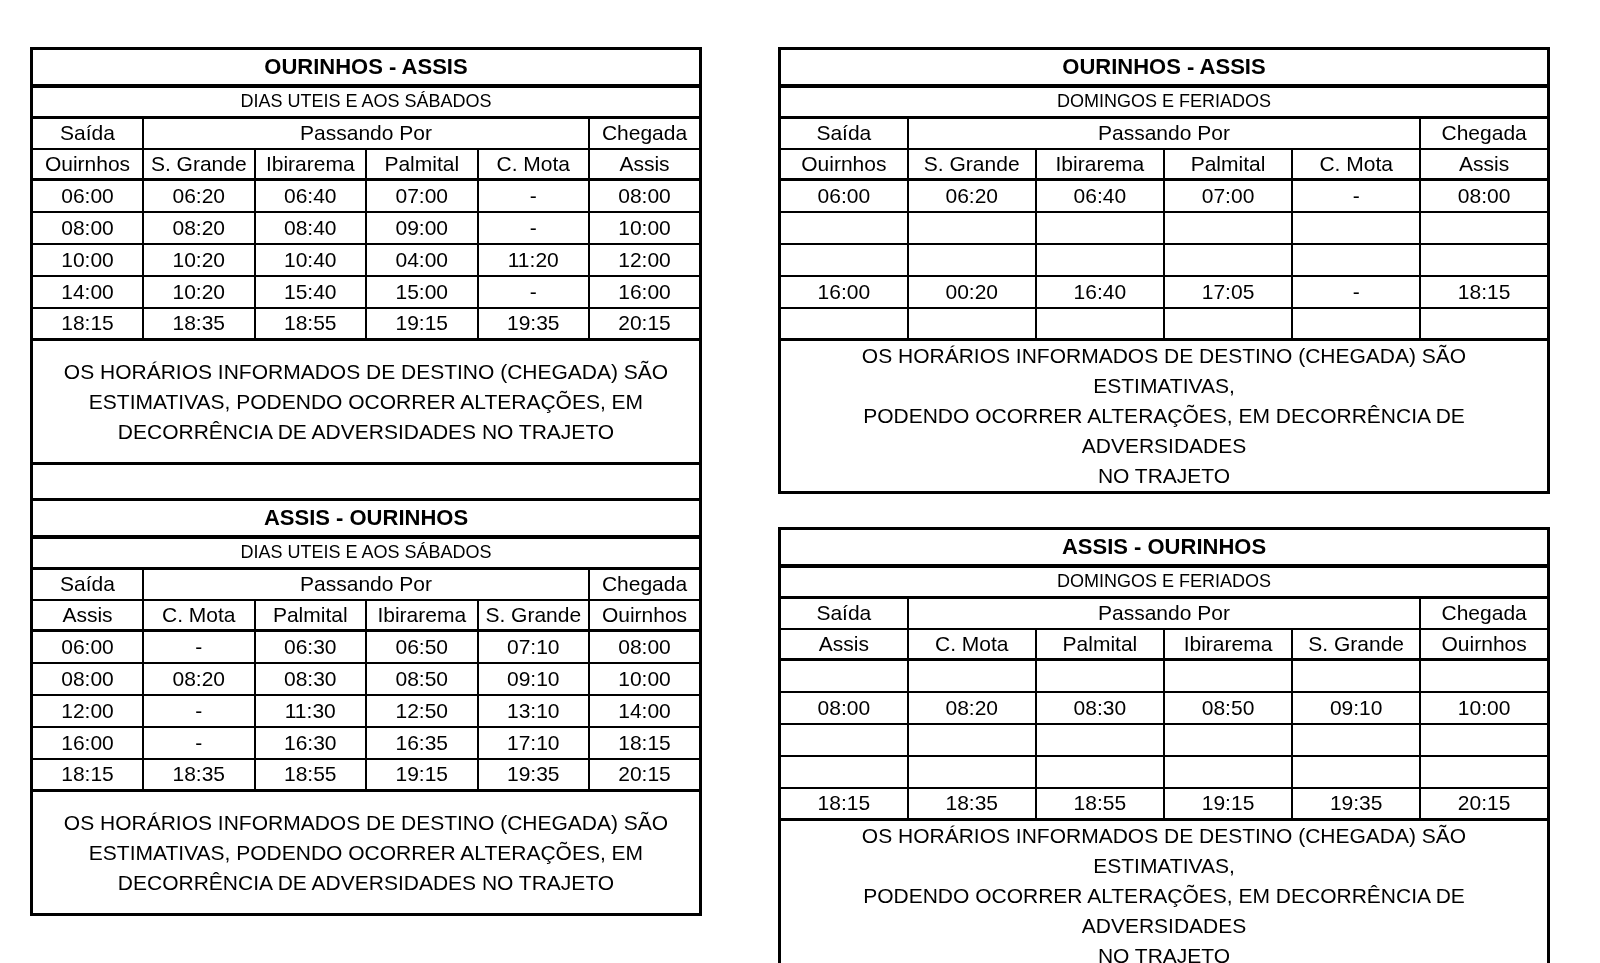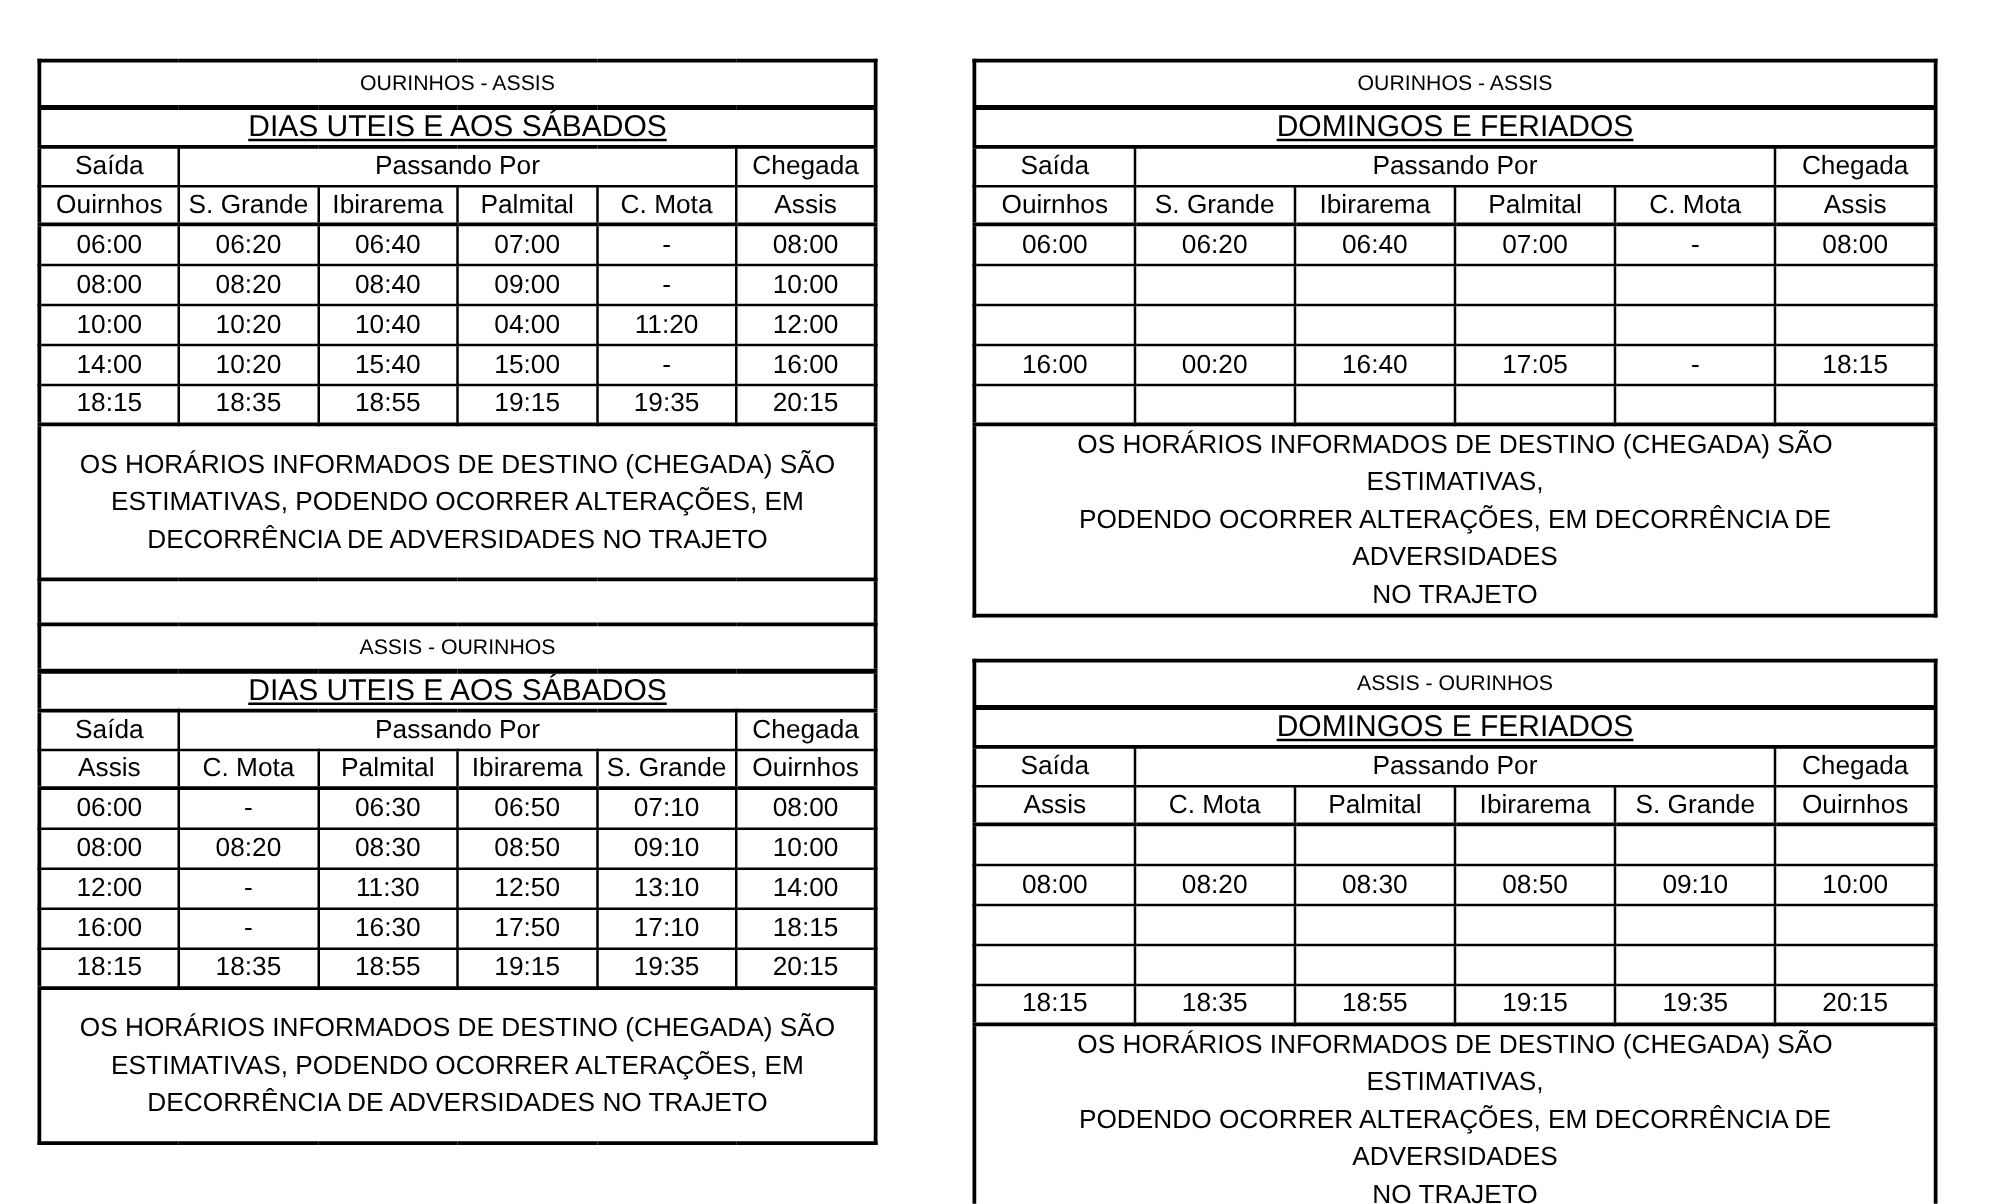--- a/index.html
+++ b/index.html
@@ -22,22 +22,22 @@
   }
   table.tt td {
     border: 2px solid #000;
     text-align: center;
     vertical-align: middle;
     font-size: 21px;
     padding: 0;
     white-space: nowrap;
     overflow: hidden;
   }
-  tr.r-title td { height: 37px; font-weight: normal; font-size: 17px; border-bottom-width: 4px; }
-  tr.r-sub   td { height: 32px; font-size: 24px; border-bottom-width: 3px; text-decoration: underline; }
+  tr.r-title td { height: 37px; font-weight: bold; font-size: 22px; border-bottom-width: 4px; }
+  tr.r-sub   td { height: 32px; font-size: 18px; border-bottom-width: 3px; }
   tr.r-head  td { height: 31px; }
   tr.r-stops td { height: 31px; border-bottom-width: 3px; }
   tr.r-data  td { height: 32px; }
   tr.r-note  td {
     height: 124px;
     border-top-width: 3px;
     white-space: pre-line;
     line-height: 30px;
     font-size: 21px;
     padding: 0 26px;
@@ -179,21 +179,21 @@
           <td>-</td>
           <td>11:30</td>
           <td>12:50</td>
           <td>13:10</td>
           <td>14:00</td>
       </tr>
       <tr class="r-data">
         <td>16:00</td>
           <td>-</td>
           <td>16:30</td>
-          <td>17:50</td>
+          <td>16:35</td>
           <td>17:10</td>
           <td>18:15</td>
       </tr>
       <tr class="r-data">
         <td>18:15</td>
           <td>18:35</td>
           <td>18:55</td>
           <td>19:15</td>
           <td>19:35</td>
           <td>20:15</td>

